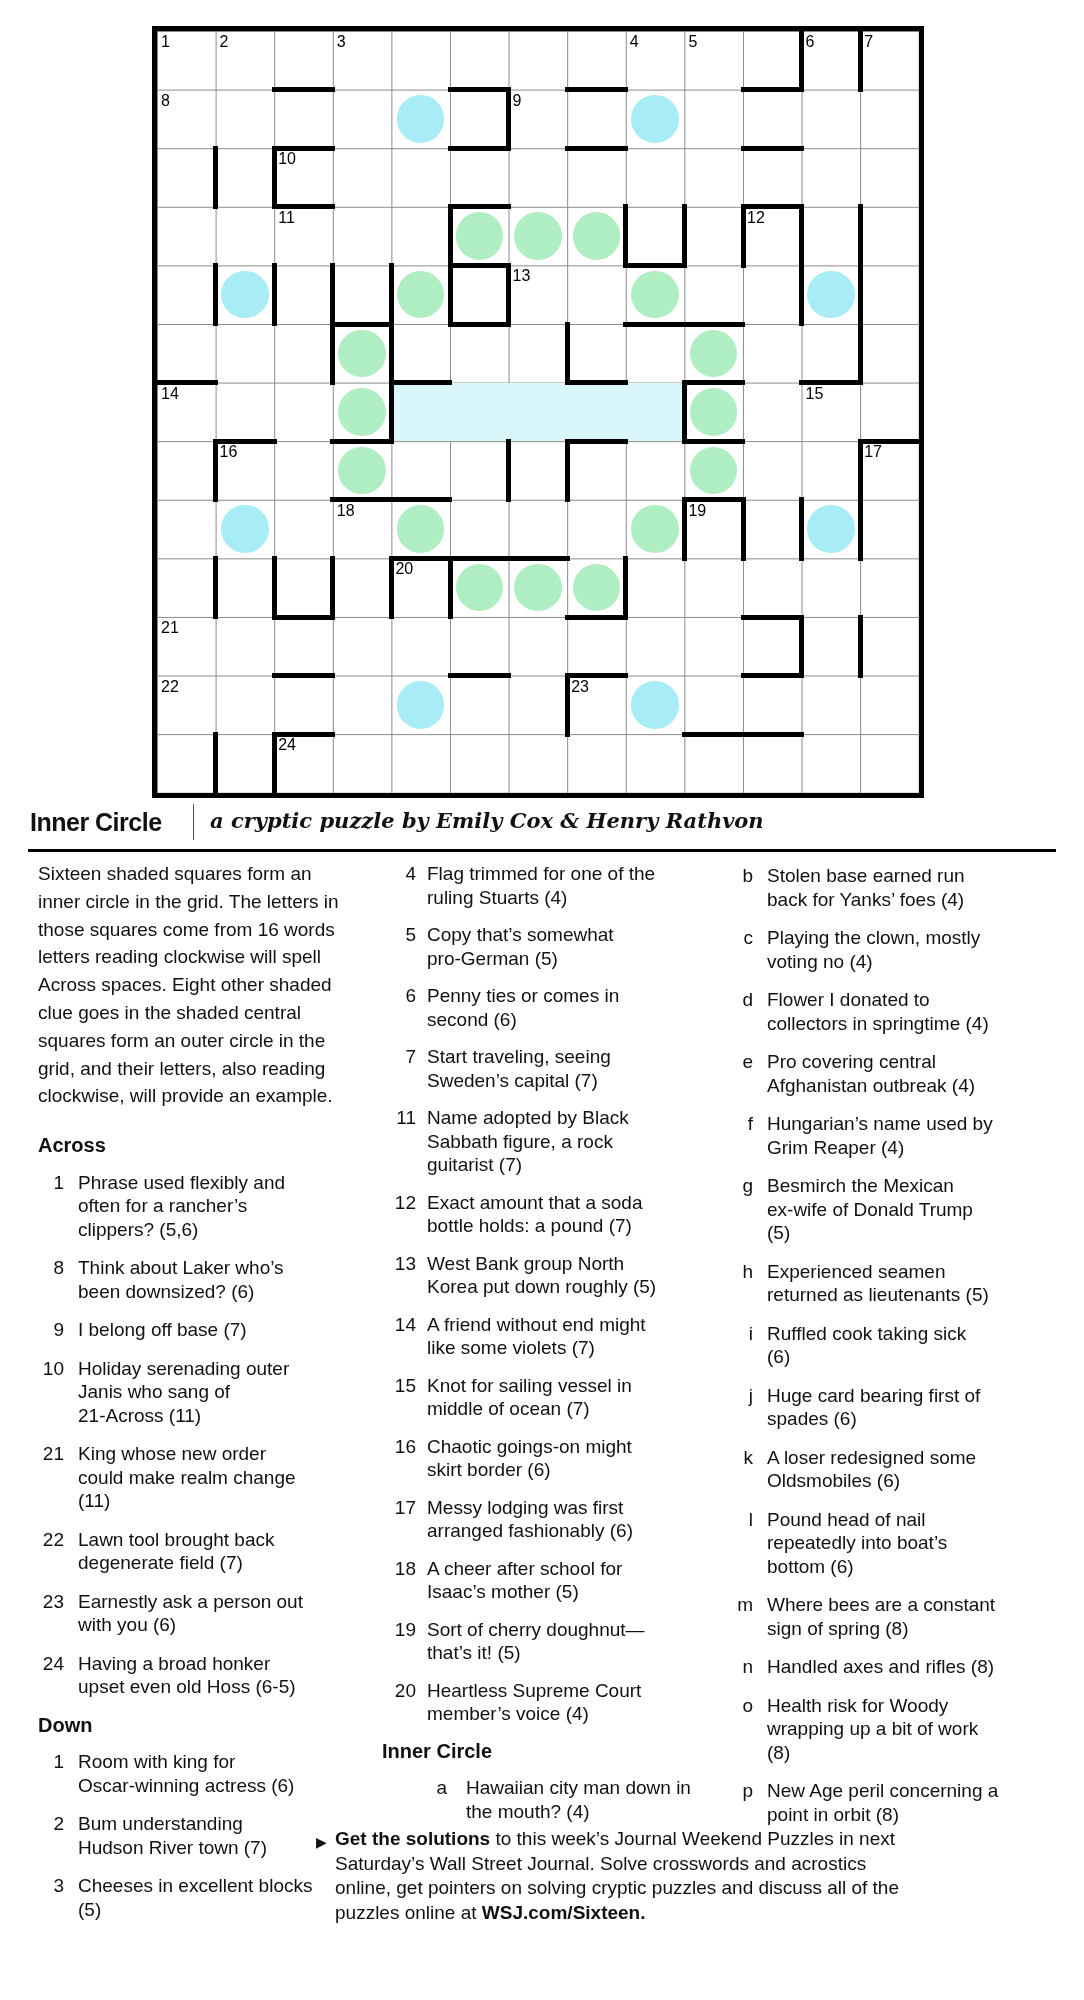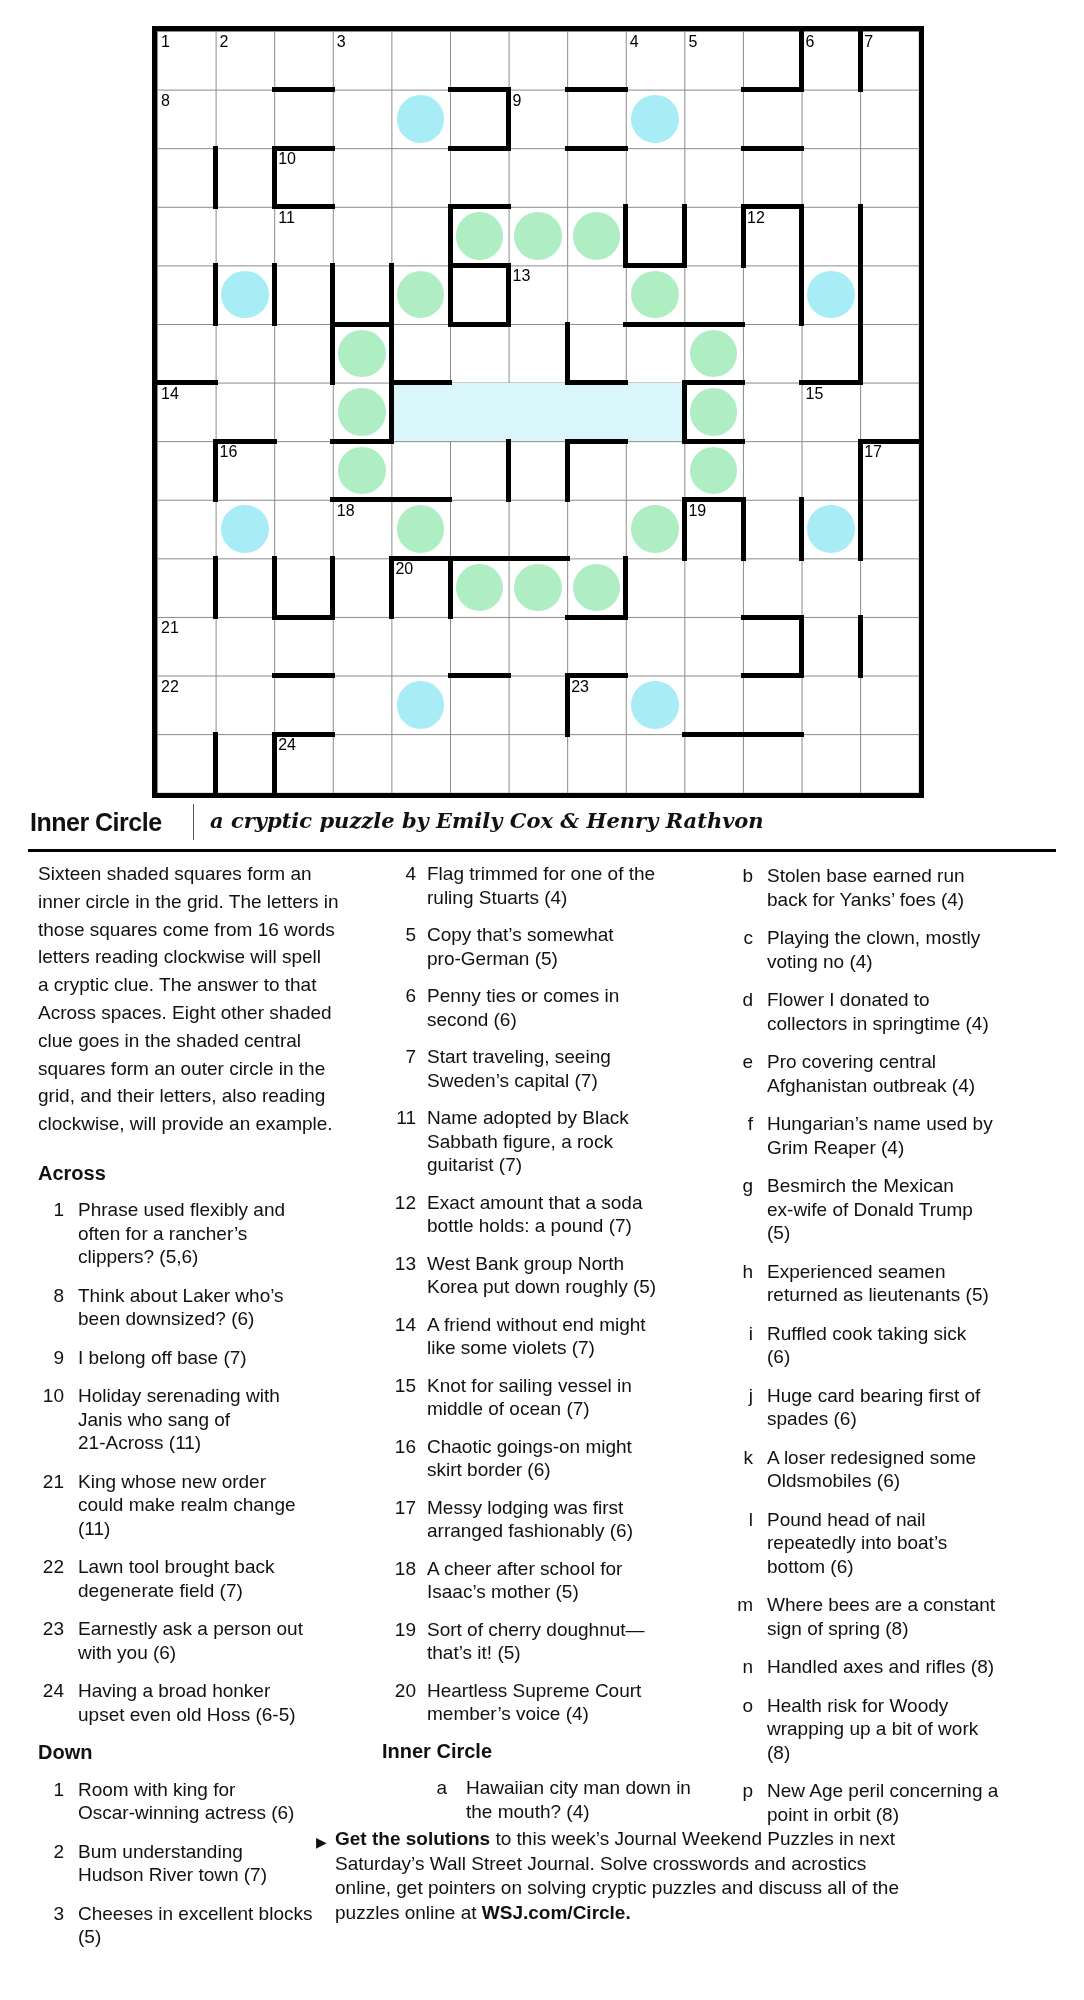--- a/index.html
+++ b/index.html
@@ -201,21 +201,20 @@
     <div id="title-byline">a cryptic puzzle by Emily Cox &amp; Henry Rathvon</div>
   </div>
   <div id="title-rule"></div>
 
   <div id="col-left" class="col">
     <div id="intro">
         <div class="nowrap">Sixteen shaded squares form an</div>
         <div class="nowrap">inner circle in the grid. The letters in</div>
         <div class="nowrap">those squares come from 16 words</div>
         <div class="nowrap">letters reading clockwise will spell</div>
-        <div class="nowrap">a cryptic clue. The answer to that</div>
         <div class="nowrap">Across spaces. Eight other shaded</div>
         <div class="nowrap">clue goes in the shaded central</div>
         <div class="nowrap">squares form an outer circle in the</div>
         <div class="nowrap">grid, and their letters, also reading</div>
         <div class="nowrap">clockwise, will provide an example.</div>
       </div>
     <h3 class="sec" id="across-h">Across</h3>
     <div id="across-list">
         <div class="clue">
           <span class="num">1</span>
@@ -227,21 +226,21 @@
           <span class="num">8</span>
           <div class="cl-line nowrap">Think about Laker who’s</div>
           <div class="cl-line nowrap">been downsized? (6)</div>
         </div>
         <div class="clue">
           <span class="num">9</span>
           <div class="cl-line nowrap">I belong off base (7)</div>
         </div>
         <div class="clue">
           <span class="num">10</span>
-          <div class="cl-line nowrap">Holiday serenading with</div>
+          <div class="cl-line nowrap">Holiday serenading outer</div>
           <div class="cl-line nowrap">Janis who sang of</div>
           <div class="cl-line nowrap">21-Across (11)</div>
         </div>
         <div class="clue">
           <span class="num">21</span>
           <div class="cl-line nowrap">King whose new order</div>
           <div class="cl-line nowrap">could make realm change</div>
           <div class="cl-line nowrap">(11)</div>
         </div>
         <div class="clue">
@@ -446,17 +445,17 @@
       </div>
   </div>
 
   <div id="solutions">
     <div class="sol-line nowrap">
       <span id="sol-bullet">▶</span><span class="b">Get the solutions</span><span> to this week’s Journal Weekend Puzzles in next</span>
     </div>
     <div class="sol-line nowrap">Saturday’s Wall Street Journal. Solve crosswords and acrostics</div>
     <div class="sol-line nowrap">online, get pointers on solving cryptic puzzles and discuss all of the</div>
     <div class="sol-line nowrap">
-      <span>puzzles online at </span><span class="b">WSJ.com/Circle.</span>
+      <span>puzzles online at </span><span class="b">WSJ.com/Sixteen.</span>
     </div>
   </div>
 
 </div>
 
 </body></html>

